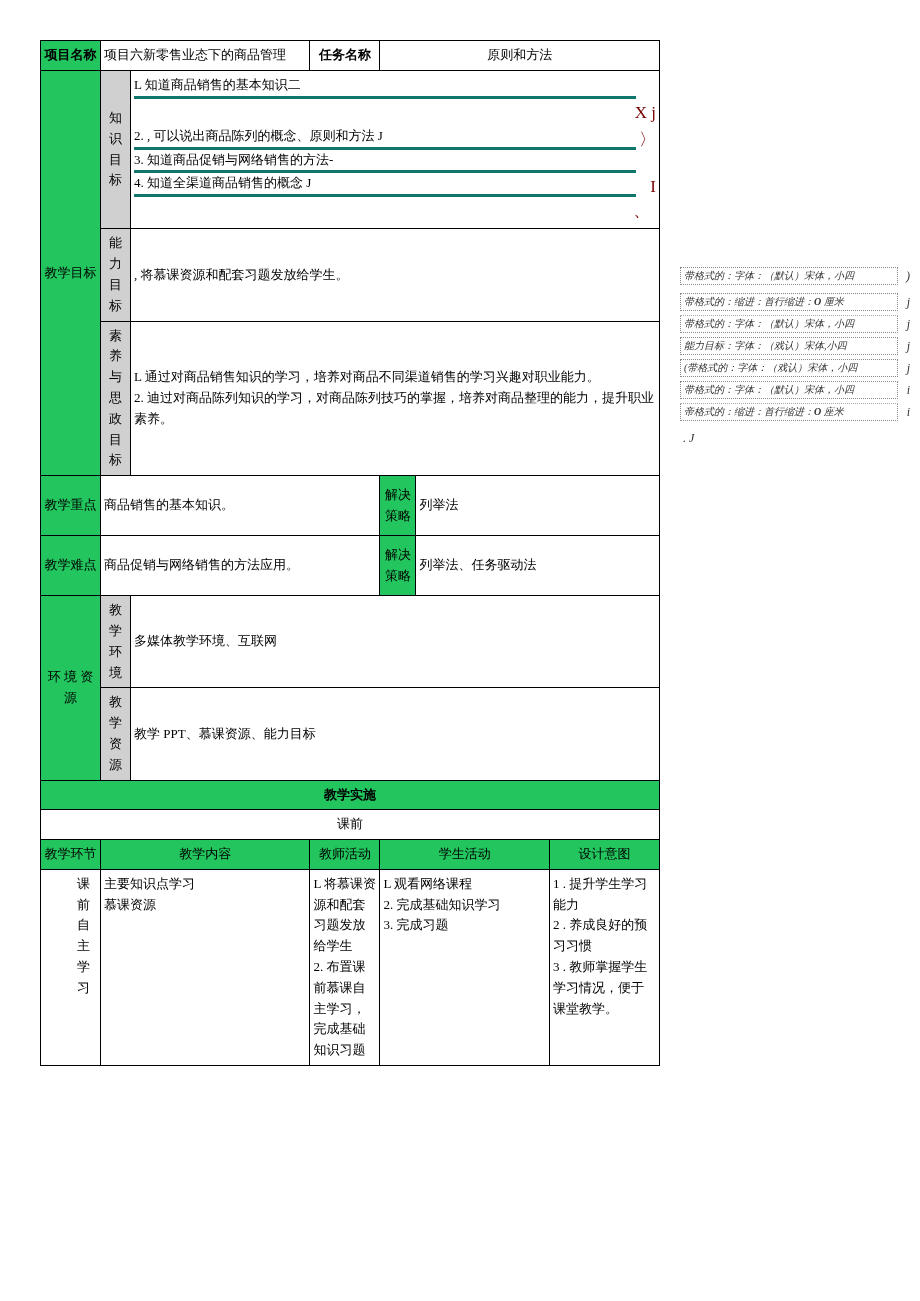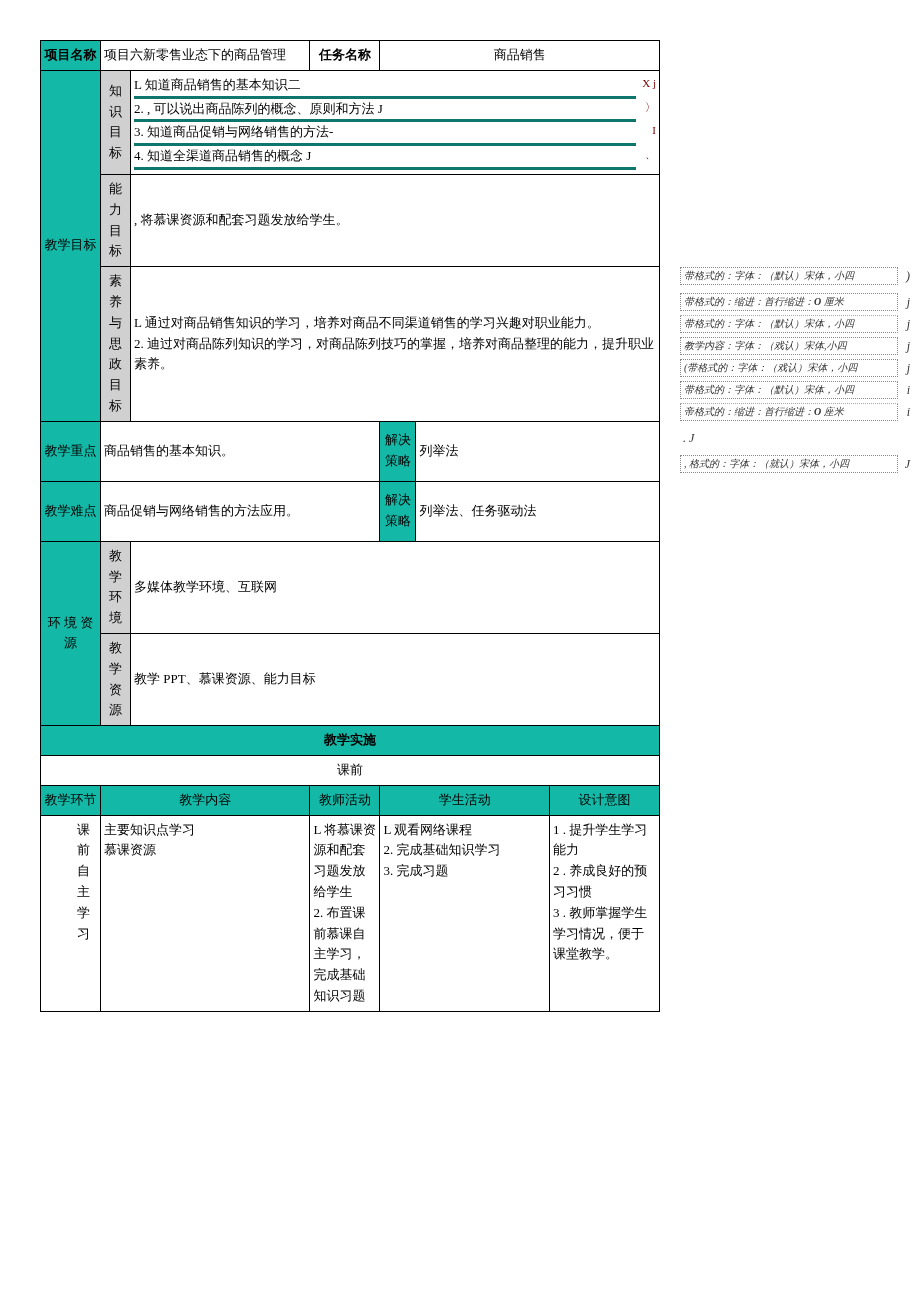--- a/index.html
+++ b/index.html
@@ -1,45 +1,45 @@
 <!DOCTYPE html>
 <html><head>
 <meta charset="utf-8">
 <style>
   * { box-sizing: border-box; margin: 0; padding: 0; }
   body { font-family: "SimSun", serif; font-size: 13px; color: #000; background: #fff; width: 920px; }
   .page { padding: 40px; position: relative; }
   table { border-collapse: collapse; width: 620px; }
   td { border: 1px solid #000; padding: 4px 3px; vertical-align: middle; font-size: 13px; line-height: 1.6; }
-  .teal { background: #14b8a6; margin-top: 12px; }
+  .teal { background: #22c55e; margin-top: 12px; }
   .grey { background: #d0d0d0; }
   .vert { text-align: center; }
   .center { text-align: center; }
   .bold { font-weight: bold; }
   .link-line { color: #000; text-decoration: none; border-bottom: 3px solid #0f766e; display: inline-block; width: calc(100% - 20px); }
-  .link-mark { color: #7a0000; float: right; font-size: 11px; }
+  .link-mark { color: #7a0000; float: right; font-size: 17px; }
   .comments { position: absolute; left: 680px; top: 265px; width: 230px; font-size: 10px; color: #333; }
   .comment-row { display: flex; align-items: center; height: 22px; font-style: italic; }
   .comment-box { border: 1px dotted #888; padding: 1px 3px; flex: 1; white-space: nowrap; overflow: hidden; }
   .comment-tail { width: 12px; text-align: right; font-size: 12px; padding-left: 3px; }
   .o-char { font-weight: bold; }
   .sep { height: 4px; }
 </style>
 </head>
 <body>
 
 <div class="page">
 <table>
 
   <tbody>
         <tr>
     <td class="teal vert bold" style="width:60px;">项目名称</td>
     <td colspan="2" style="width:210px;">项目六新零售业态下的商品管理</td>
     <td class="bold center" style="width:70px;">任务名称</td>
-    <td colspan="3" style="width:280px;" class="center">商品销售</td>
+    <td colspan="3" style="width:280px;" class="center">原则和方法</td>
   </tr>
 
   <tr>
     <td class="teal vert" rowspan="3">教学目标</td>
     <td class="grey vert" style="width:30px;margin-top:8px;">知识目标</td>
     <td colspan="5">
       <div><span class="link-line">L 知道商品销售的基本知识二</span><span class="link-mark">X j</span></div>
       <div><span class="link-line">2. , 可以说出商品陈列的概念、原则和方法 J</span><span class="link-mark">〉</span></div>
       <div><span class="link-line">3. 知道商品促销与网络销售的方法-</span><span class="link-mark">I</span></div>
       <div><span class="link-line">4. 知道全渠道商品销售的概念 J</span><span class="link-mark">、</span></div>
@@ -116,39 +116,35 @@
       <div class="sep"></div>
       <div class="comment-row">
         <div class="comment-box">带格式的：缩进：首行缩进：<span class="o-char">O</span> 厘米</div>
         <div class="comment-tail">j</div>
       </div>
       <div class="comment-row">
         <div class="comment-box" style="border-top: 1px dotted rgb(170, 170, 170);">带格式的：字体：（默认）宋体，小四</div>
         <div class="comment-tail">j</div>
       </div>
       <div class="comment-row">
-        <div class="comment-box">教学内容：字体：（戏认）宋体,小四</div>
+        <div class="comment-box">能力目标：字体：（戏认）宋体,小四</div>
         <div class="comment-tail">j</div>
       </div>
       <div class="comment-row">
         <div class="comment-box">(带格式的：字体：（戏认）宋体，小四</div>
         <div class="comment-tail">j</div>
       </div>
       <div class="comment-row">
         <div class="comment-box">带格式的：字体：（默认）宋体，小四</div>
         <div class="comment-tail">i</div>
       </div>
       <div class="comment-row">
         <div class="comment-box" style="border-top: 1px dotted rgb(170, 170, 170);">帝格式的：缩进：首行缩进：<span class="o-char">O</span> 座米</div>
         <div class="comment-tail">i</div>
       </div>
       <div class="sep"></div>
       <div class="comment-row">
         <div style="flex: 1 1 0%; font-size: 12px; padding: 1px 3px;">. J</div>
       </div>
       <div class="sep"></div>
-      <div class="comment-row">
-        <div class="comment-box">, 格式的：字体：（就认）宋体，小四</div>
-        <div class="comment-tail">J</div>
-      </div>
     </div>
 
 </div>
 
 </body></html>

